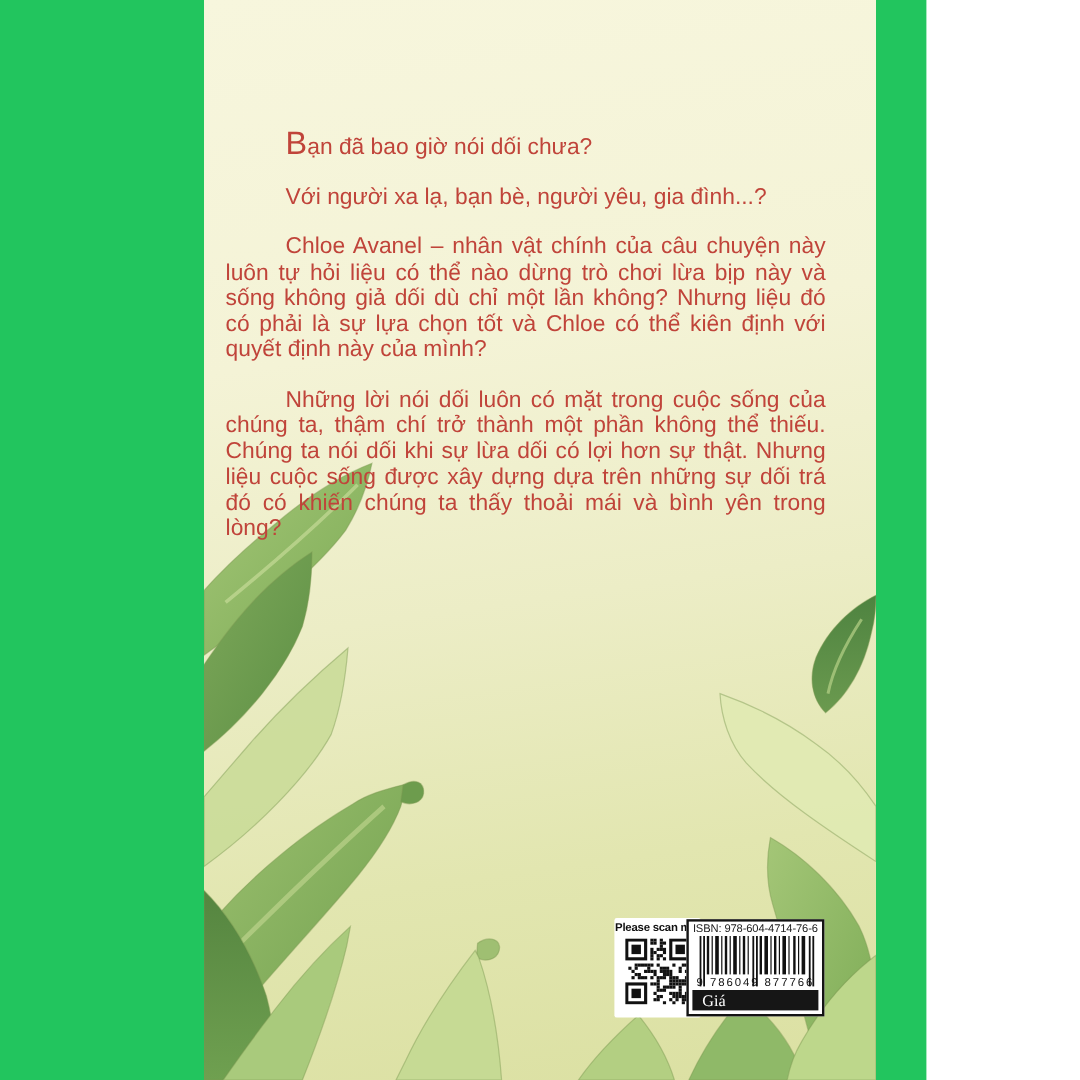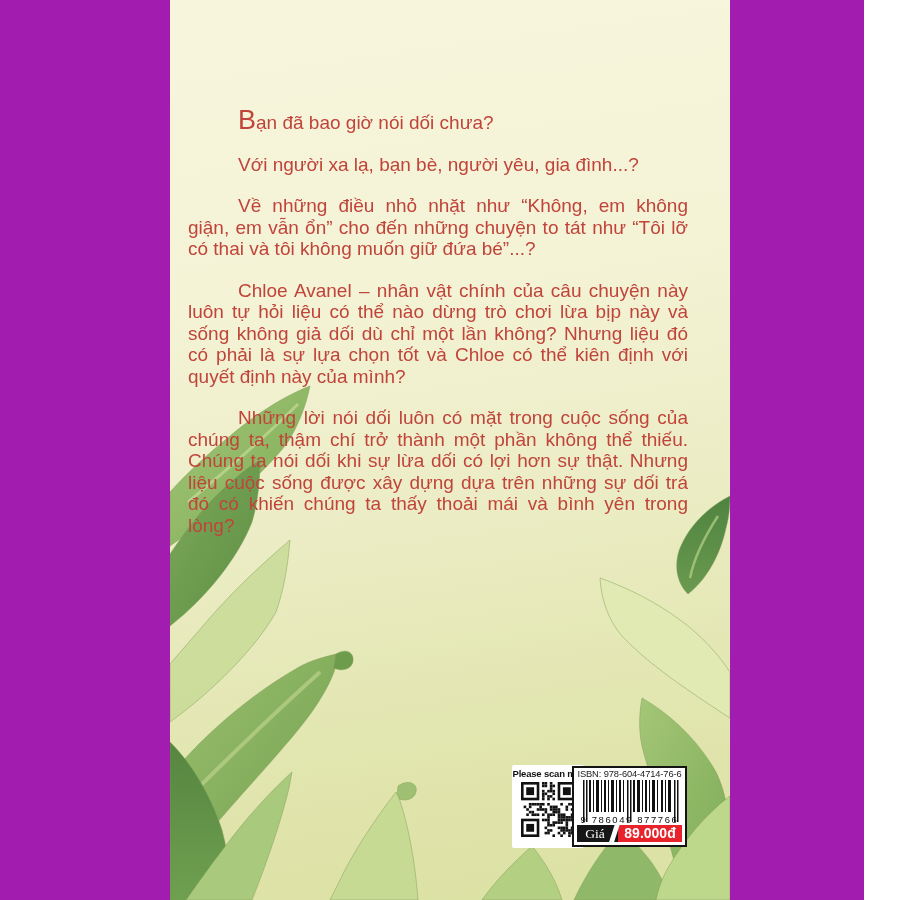--- a/index.html
+++ b/index.html
@@ -1,17 +1,17 @@
 <!DOCTYPE html>
 <html><head>
 <meta charset="utf-8">
 <style>
   html,body{margin:0;padding:0;width:900px;height:900px;overflow:hidden;background:#ffffff;
     font-family:"Liberation Sans","DejaVu Sans",sans-serif;}
-  .page{position:relative;width:864px;height:900px;background:#a21caf;}
+  .page{position:relative;width:772px;height:900px;background:#22c55e;}
 
   
   .cover{position:absolute;left:170px;top:0;width:560px;height:900px;overflow:hidden;
     background:linear-gradient(172deg,#f7f6dd 0%,#f4f3d6 32%,#ecedc6 55%,#e2e6b0 78%,#dbe0a2 100%);}
   .leaves{position:absolute;left:0;top:0;width:560px;height:900px;}
 
   
   .blurb{position:absolute;left:18px;top:112px;width:500px;color:#c0443a;
     font-size:19px;line-height:21.5px;text-align:justify;}
   .blurb p{margin:0;text-indent:50px;}
@@ -24,21 +24,21 @@
   .qr-caption{font-size:9.5px;font-weight:bold;color:#111;letter-spacing:-0.2px;white-space:nowrap;}
   .qr-code{display:block;margin:3px auto 0;}
 
   
   .barcode-label{position:absolute;left:402px;top:766px;width:115px;height:81px;background:#ffffff;
     border:2px solid #141414;box-sizing:border-box;text-align:center;}
   .isbn-text{font-size:9.3px;color:#1a1a1a;margin-top:1px;white-space:nowrap;letter-spacing:-0.1px;}
   .barcode{display:block;margin:1px auto 0;}
   .digits{font-size:9.5px;color:#111;letter-spacing:1.6px;margin-top:-12px;white-space:nowrap;}
   .price-band{position:absolute;left:3px;right:3px;bottom:3px;height:17px;display:flex;
-    background:#161616;align-items:flex-end;overflow:hidden;}
+    background:#161616;align-items:flex-start;overflow:hidden;flex-direction:column;}
   .gia{width:36px;color:#fff;font-family:"Liberation Serif","DejaVu Serif",serif;
     font-size:13.5px;line-height:17px;}
   .slash{width:5px;height:24px;background:#fff;transform:skewX(-18deg);flex:none;}
   .price-red{flex:1;background:#e8232b;color:#fff;font-size:14px;line-height:17px;font-weight:bold;}
 </style>
 </head>
 <body>
 
 <div class="page">
   <div class="cover">
@@ -94,21 +94,20 @@
         <path d="M548,516 C535,536 524,558 520,578" fill="none" stroke="#b7d287" stroke-width="2.5" stroke-opacity="0.7"></path>
         <path d="M430,578 C458,588 486,602 510,620 C530,634 548,654 560,672 L560,718 C520,692 478,664 452,636 C438,620 431,598 430,578 Z" fill="#e0eab2" fill-opacity="0.9"></path>
         <path d="M472,698 C500,714 528,740 546,772 C556,792 560,818 560,846 L560,900 L514,900 C502,850 488,802 474,754 C468,734 469,714 472,698 Z" fill="url(#gMid)"></path>
         <path d="M560,796 C536,814 514,840 498,868 C492,878 488,890 486,900 L560,900 Z" fill="#bdd78b"></path>
       </g>
     </svg>
 
     <div class="blurb">
       <p><span class="dropcap">B</span><span>ạn đã bao giờ nói dối chưa?</span></p>
       <p>Với người xa lạ, bạn bè, người yêu, gia đình...?</p>
-      <p>Về những điều nhỏ nhặt như “Không, em không giận, em vẫn ổn” cho đến những chuyện to tát như “Tôi lỡ có thai và tôi không muốn giữ đứa bé”...?</p>
       <p>Chloe Avanel – nhân vật chính của câu chuyện này luôn tự hỏi liệu có thể nào dừng trò chơi lừa bịp này và sống không giả dối dù chỉ một lần không? Nhưng liệu đó có phải là sự lựa chọn tốt và Chloe có thể kiên định với quyết định này của mình?</p>
       <p>Những lời nói dối luôn có mặt trong cuộc sống của chúng ta, thậm chí trở thành một phần không thể thiếu. Chúng ta nói dối khi sự lừa dối có lợi hơn sự thật. Nhưng liệu cuộc sống được xây dựng dựa trên những sự dối trá đó có khiến chúng ta thấy thoải mái và bình yên trong lòng?</p>
     </div>
 
     <div class="qr-label">
       <div class="qr-caption">Please scan me!</div>
       <svg id="qr" class="qr-code" width="55" height="55" viewBox="0 0 55 55" xmlns="http://www.w3.org/2000/svg">
           <rect x="20.952380952380953" y="0" width="2.619047619047619" height="2.619047619047619" fill="#111"></rect>
           <rect x="23.571428571428573" y="0" width="2.619047619047619" height="2.619047619047619" fill="#111"></rect>
           <rect x="28.80952380952381" y="0" width="2.619047619047619" height="2.619047619047619" fill="#111"></rect>

